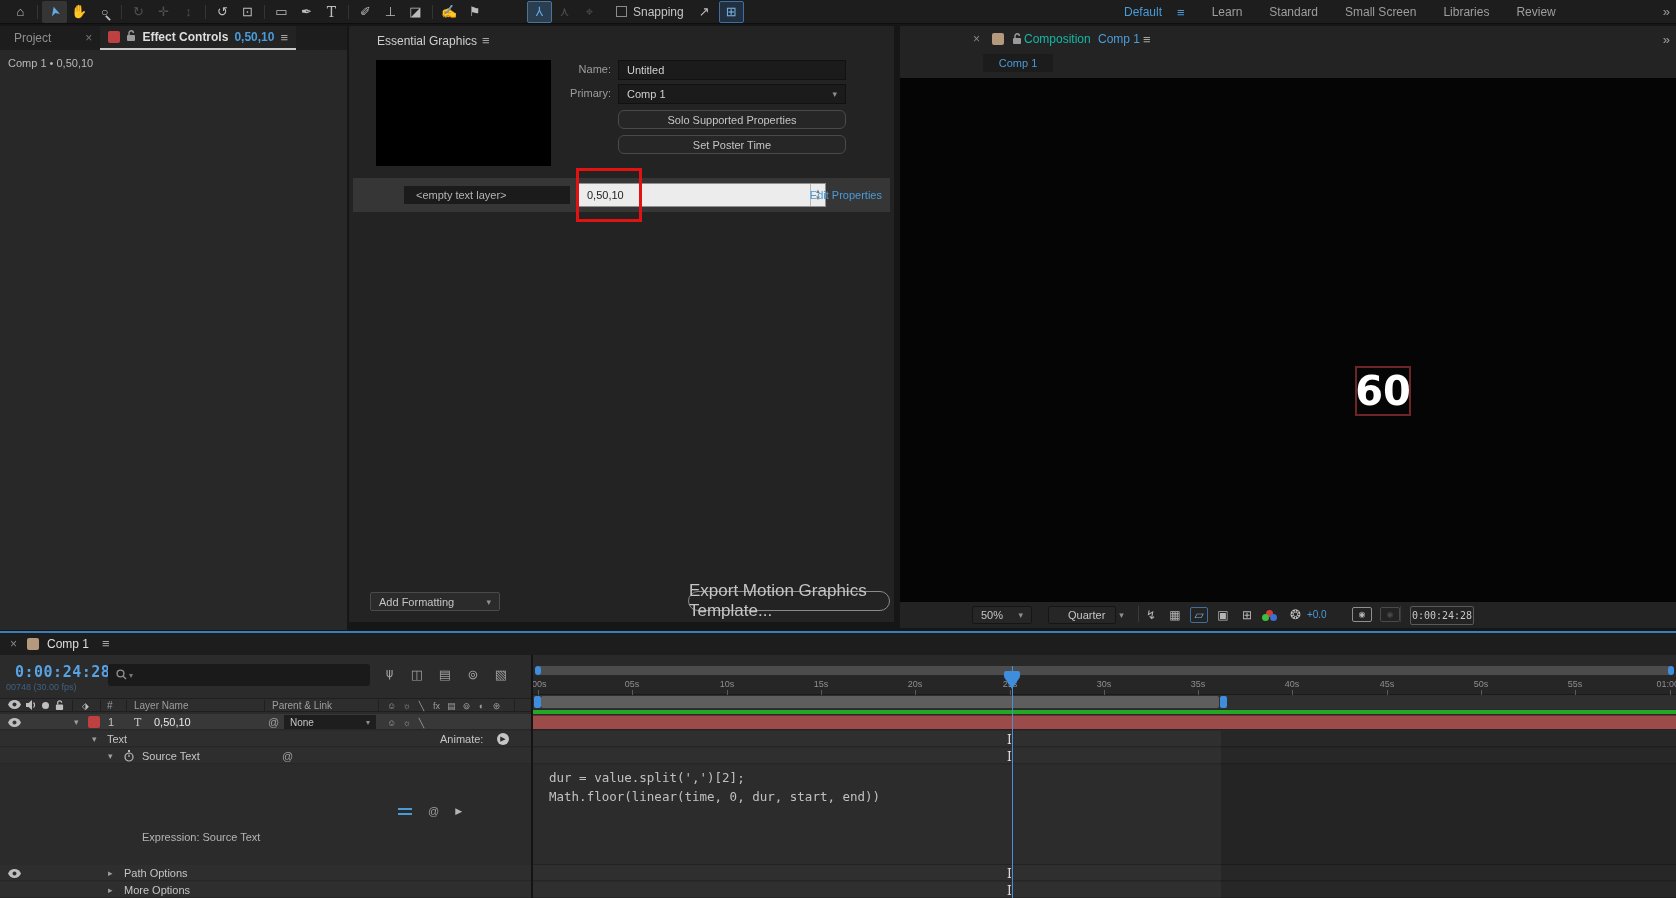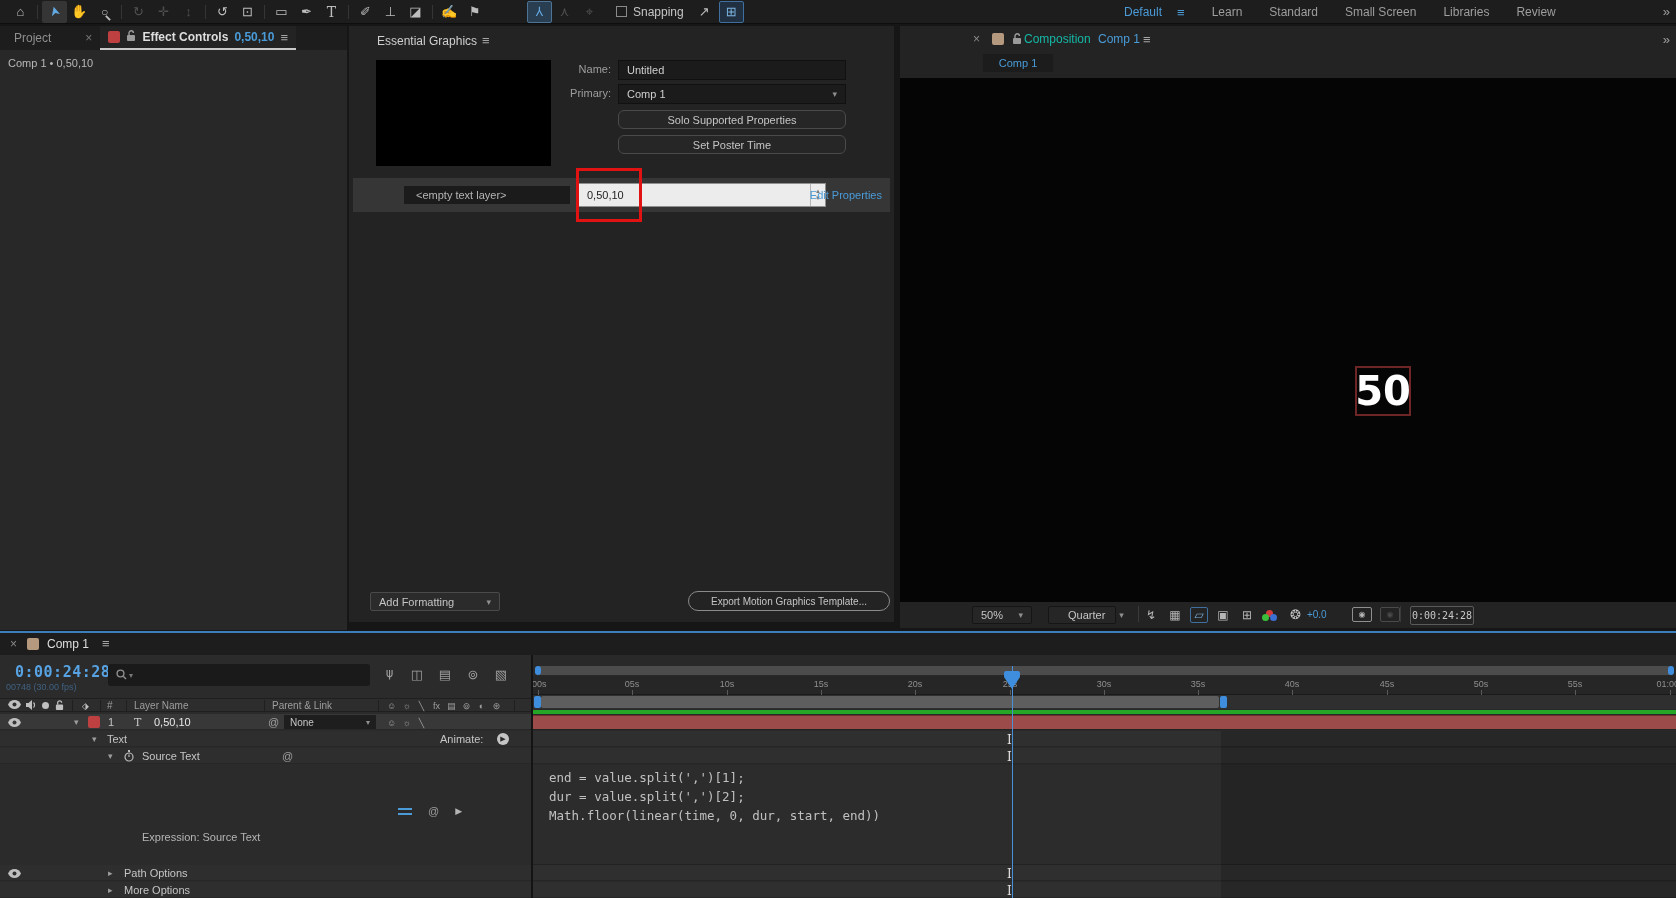--- a/index.html
+++ b/index.html
@@ -67,21 +67,21 @@
   .eg-btn{position:absolute;left:269px;width:228px;height:19px;background:#262626;border:1px solid #4a4a4a;color:#c5c5c5;font-size:11px;display:flex;align-items:center;justify-content:center;border-radius:6px;}
   .prop-row{position:absolute;left:4px;top:152px;width:537px;height:34px;background:#363636;}
   .empty-layer{position:absolute;left:51px;top:8px;width:166px;height:18px;background:#1b1b1b;color:#b5b5b5;display:flex;align-items:center;padding-left:12px;font-size:11px;}
   .white-input{position:absolute;left:225px;top:5px;width:248px;height:24px;background:#ececec;border:1px solid #8f8f8f;display:flex;align-items:center;}
   .white-input .val{color:#1d1d1d;font-size:11px;padding-left:8px;}
   .spinner{margin-left:auto;width:15px;height:100%;border-left:1px solid #b5b5b5;display:flex;flex-direction:column;align-items:center;justify-content:center;color:#777;font-size:6px;line-height:1.2;}
   .edit-props{position:absolute;right:8px;top:11px;color:var(--blue);font-size:11px;}
   .annot-box{position:absolute;left:227px;top:142px;width:66px;height:54px;border:3px solid var(--annot);z-index:40;}
   .add-format{position:absolute;left:21px;top:566px;width:130px;height:19px;background:#2b2b2b;border:1px solid #4a4a4a;border-radius:2px;color:#c5c5c5;display:flex;align-items:center;padding:0 8px;font-size:11px;}
   .add-format .chev{margin-left:auto;font-size:9px;color:#8f8f8f;}
-  .export-btn{position:absolute;left:339px;top:565px;width:202px;height:20px;border:1px solid #8a8a8a;border-radius:10px;color:#c5c5c5;display:flex;align-items:center;justify-content:center;font-size:10px;background:transparent;}
+  .export-btn{position:absolute;left:339px;top:565px;width:202px;height:20px;border:1px solid #8a8a8a;border-radius:10px;color:#c5c5c5;display:flex;align-items:center;justify-content:center;font-size:17px;background:transparent;}
 
   
   .comp-panel{left:900px;top:26px;width:776px;height:602px;}
   .comp-header{position:absolute;left:0;top:0;width:100%;height:26px;background:var(--panel);display:flex;align-items:center;}
   .comp-header .x{position:absolute;left:73px;color:#8a8a8a;font-size:12px;}
   .comp-header .chip{position:absolute;left:92px;}
   .comp-header .lock{position:absolute;left:112px;top:7px;}
   .comp-header .t1{position:absolute;left:124px;color:#14b8a6;font-size:12px;}
   .comp-header .t2{position:absolute;left:198px;color:var(--blue);font-size:12px;}
   .comp-header .m{position:absolute;left:243px;}
@@ -355,21 +355,21 @@
             <path d="M3 5 V3 a2.2 2.2 0 0 1 4.4 0" fill="none" stroke="#9a9a9a" stroke-width="1.4"></path>
           </svg></span>
       <span class="t1">Composition</span>
       <span class="t2">Comp 1</span>
       <span class="m menu-glyph">≡</span>
       <span class="ovf">»</span>
     </div>
     <div class="comp-tab">Comp 1</div>
     <div class="viewer">
       <div class="canvas-text">
-        <span class="t">50</span>
+        <span class="t">60</span>
       </div>
     </div>
     <div class="comp-toolbar">
       <div class="ct-select" style="left:72px;top:4px;width:60px;">
         <span>50%</span>
         <span class="chev">▾</span>
       </div>
       <div class="ct-select" style="left:148px;top:4px;width:68px;padding-left:19px;">
         <span>Quarter</span>
         <span class="chev">▾</span>
@@ -626,21 +626,20 @@
         <i class="wa-br l"></i>
         <i class="wa-br r"></i>
       </div>
       <div class="render-bar"></div>
       <div class="layer-bar"></div>
       <div class="trackrow" style="top:76px;"></div>
       <div class="trackrow" style="top:93px;"></div>
       <div class="expr-area">
         <div class="code">
 
-            <div class="code-line">end = value.split(',')[1];</div>
             <div class="code-line">dur = value.split(',')[2];</div>
             <div class="code-line">Math.floor(linear(time, 0, dur, start, end))</div>
           </div>
       </div>
       <div class="trackrow" style="top:210px;"></div>
       <div class="trackrow" style="top:227px;"></div>
       <div class="dim-overlay"></div>
       <div class="playhead-line"></div>
       <div class="playhead-cap"></div>
       <div class="playhead-head"></div>

